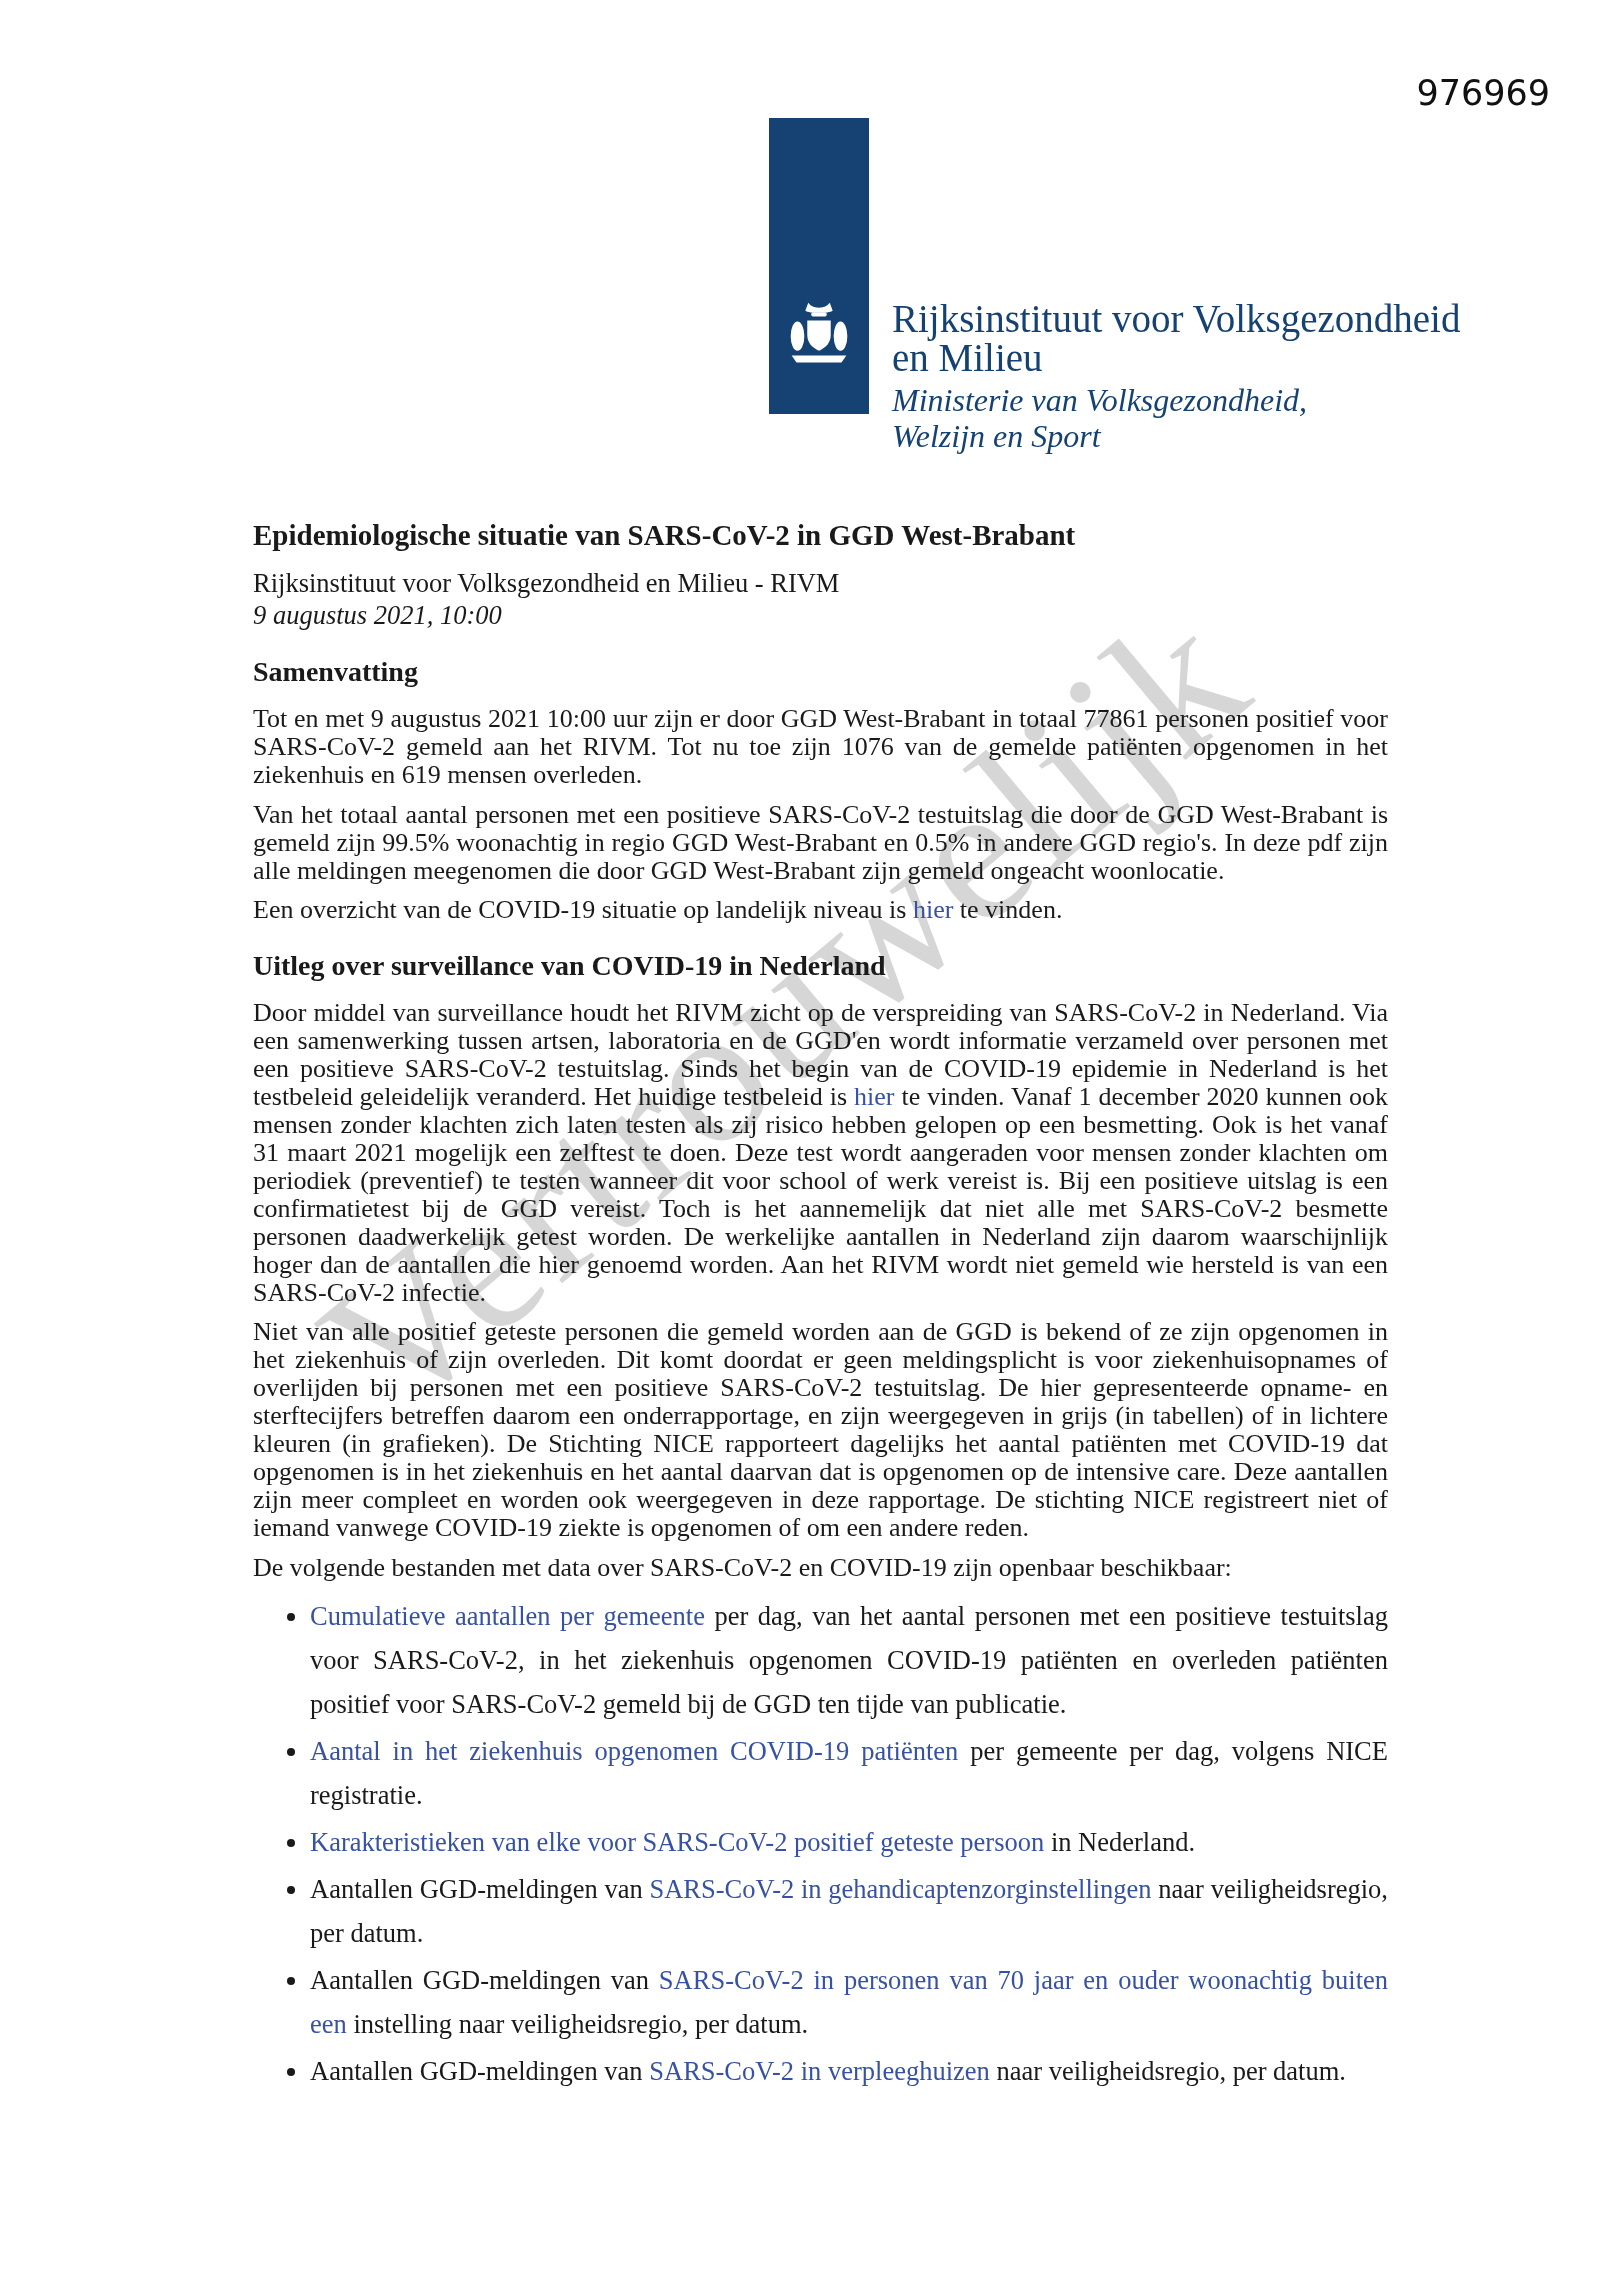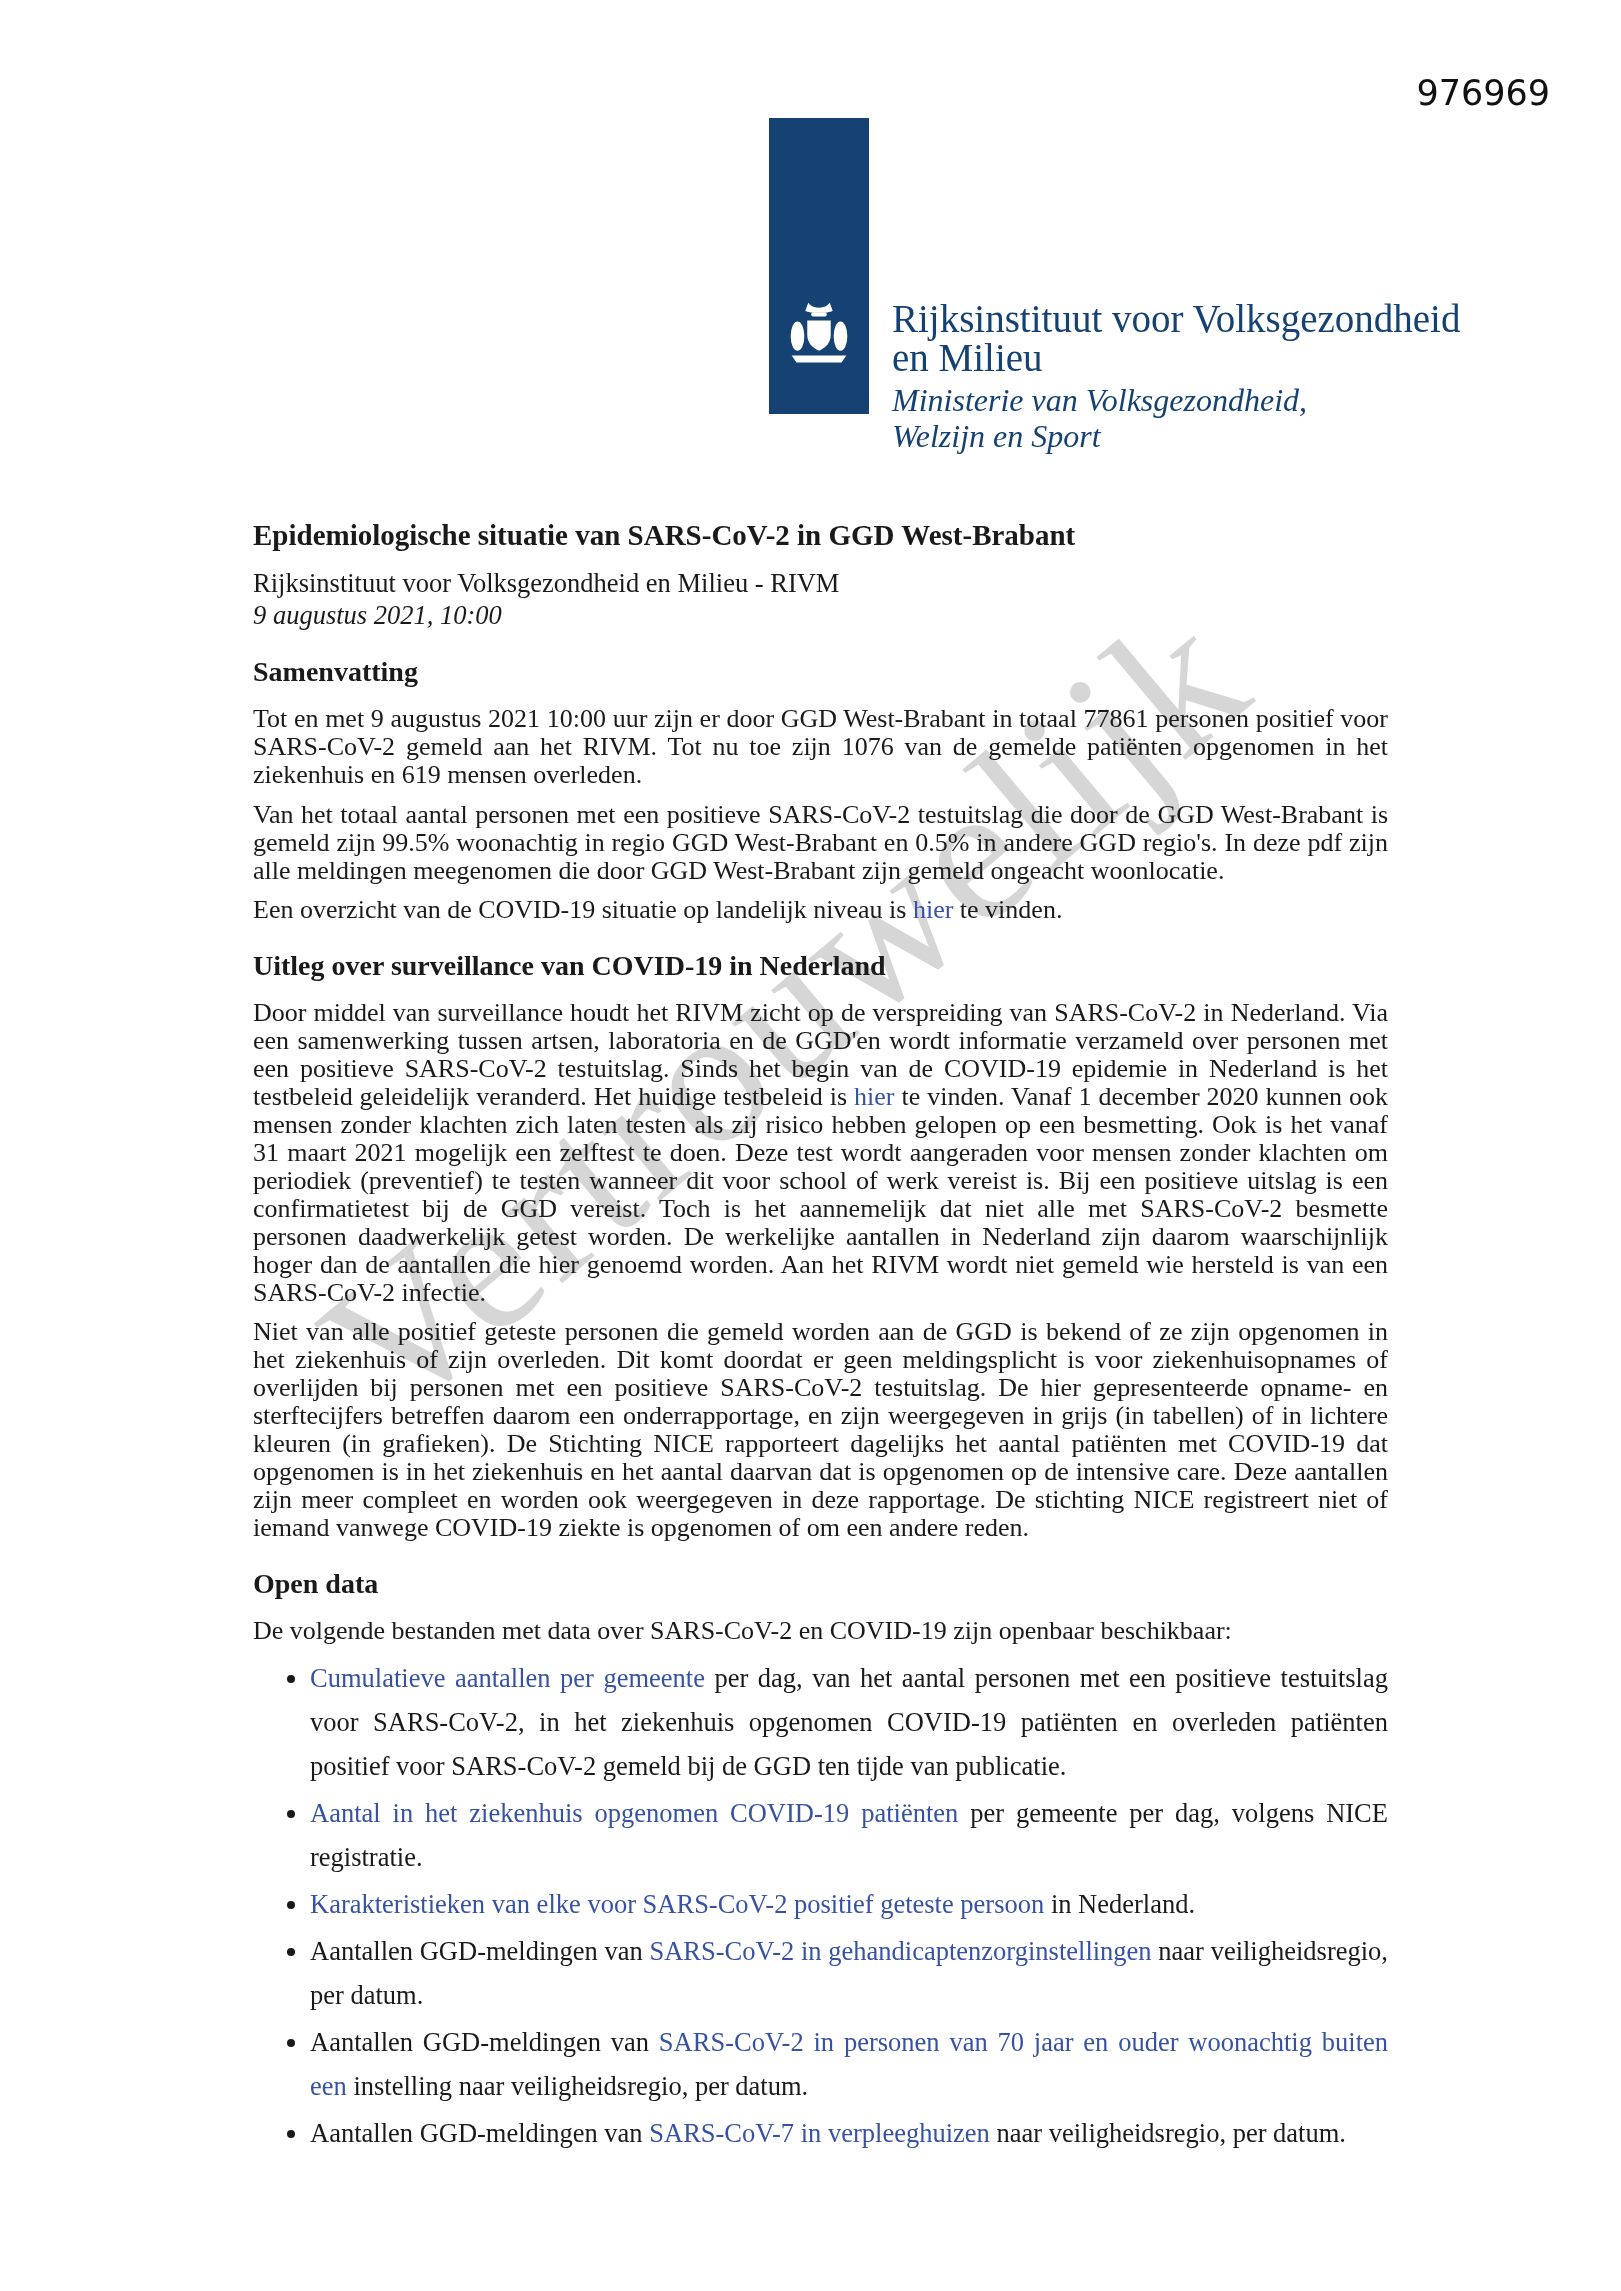--- a/index.html
+++ b/index.html
@@ -140,27 +140,26 @@
 
     <h2 class="section-heading">Samenvatting</h2>
     <p class="para"><span>Tot en met 9 augustus 2021 10:00 uur zijn er door GGD West-Brabant in totaal 77861 personen positief voor SARS-CoV-2 gemeld aan het RIVM. Tot nu toe zijn 1076 van de gemelde patiënten opgenomen in het ziekenhuis en 619 mensen overleden.</span></p>
     <p class="para"><span>Van het totaal aantal personen met een positieve SARS-CoV-2 testuitslag die door de GGD West-Brabant is gemeld zijn 99.5% woonachtig in regio GGD West-Brabant en 0.5% in andere GGD regio's. In deze pdf zijn alle meldingen meegenomen die door GGD West-Brabant zijn gemeld ongeacht woonlocatie.</span></p>
     <p class="para"><span>Een overzicht van de COVID-19 situatie op landelijk niveau is </span><a class="link" href="#">hier</a><span> te vinden.</span></p>
 
     <h2 class="section-heading">Uitleg over surveillance van COVID-19 in Nederland</h2>
     <p class="para"><span>Door middel van surveillance houdt het RIVM zicht op de verspreiding van SARS-CoV-2 in Nederland. Via een samenwerking tussen artsen, laboratoria en de GGD'en wordt informatie verzameld over personen met een positieve SARS-CoV-2 testuitslag. Sinds het begin van de COVID-19 epidemie in Nederland is het testbeleid geleidelijk veranderd. Het huidige testbeleid is </span><a class="link" href="#">hier</a><span> te vinden. Vanaf 1 december 2020 kunnen ook mensen zonder klachten zich laten testen als zij risico hebben gelopen op een besmetting. Ook is het vanaf 31 maart 2021 mogelijk een zelftest te doen. Deze test wordt aangeraden voor mensen zonder klachten om periodiek (preventief) te testen wanneer dit voor school of werk vereist is. Bij een positieve uitslag is een confirmatietest bij de GGD vereist. Toch is het aannemelijk dat niet alle met SARS-CoV-2 besmette personen daadwerkelijk getest worden. De werkelijke aantallen in Nederland zijn daarom waarschijnlijk hoger dan de aantallen die hier genoemd worden. Aan het RIVM wordt niet gemeld wie hersteld is van een SARS-CoV-2 infectie.</span></p>
     <p class="para"><span>Niet van alle positief geteste personen die gemeld worden aan de GGD is bekend of ze zijn opgenomen in het ziekenhuis of zijn overleden. Dit komt doordat er geen meldingsplicht is voor ziekenhuisopnames of overlijden bij personen met een positieve SARS-CoV-2 testuitslag. De hier gepresenteerde opname- en sterftecijfers betreffen daarom een onderrapportage, en zijn weergegeven in grijs (in tabellen) of in lichtere kleuren (in grafieken). De Stichting NICE rapporteert dagelijks het aantal patiënten met COVID-19 dat opgenomen is in het ziekenhuis en het aantal daarvan dat is opgenomen op de intensive care. Deze aantallen zijn meer compleet en worden ook weergegeven in deze rapportage. De stichting NICE registreert niet of iemand vanwege COVID-19 ziekte is opgenomen of om een andere reden.</span></p>
 
-    <h2 class="section-heading">Open data</h2>
     <p class="para"><span>De volgende bestanden met data over SARS-CoV-2 en COVID-19 zijn openbaar beschikbaar:</span></p>
 
     <ul class="open-data-list">
       <li class="list-item"><a class="link" href="#">Cumulatieve aantallen per gemeente</a><span> per dag, van het aantal personen met een positieve testuitslag voor SARS-CoV-2, in het ziekenhuis opgenomen COVID-19 patiënten en overleden patiënten positief voor SARS-CoV-2 gemeld bij de GGD ten tijde van publicatie.</span></li>
       <li class="list-item"><a class="link" href="#">Aantal in het ziekenhuis opgenomen COVID-19 patiënten</a><span> per gemeente per dag, volgens NICE registratie.</span></li>
       <li class="list-item"><a class="link" href="#">Karakteristieken van elke voor SARS-CoV-2 positief geteste persoon</a><span> in Nederland.</span></li>
       <li class="list-item"><span>Aantallen GGD-meldingen van </span><a class="link" href="#">SARS-CoV-2 in gehandicaptenzorginstellingen</a><span> naar veiligheidsregio, per datum.</span></li>
       <li class="list-item"><span>Aantallen GGD-meldingen van </span><a class="link" href="#">SARS-CoV-2 in personen van 70 jaar en ouder woonachtig buiten een</a><span> instelling naar veiligheidsregio, per datum.</span></li>
-      <li class="list-item"><span>Aantallen GGD-meldingen van </span><a class="link" href="#">SARS-CoV-7 in verpleeghuizen</a><span> naar veiligheidsregio, per datum.</span></li>
+      <li class="list-item"><span>Aantallen GGD-meldingen van </span><a class="link" href="#">SARS-CoV-2 in verpleeghuizen</a><span> naar veiligheidsregio, per datum.</span></li>
     </ul>
 
   </main>
 </div>
 
 
 </body></html>

